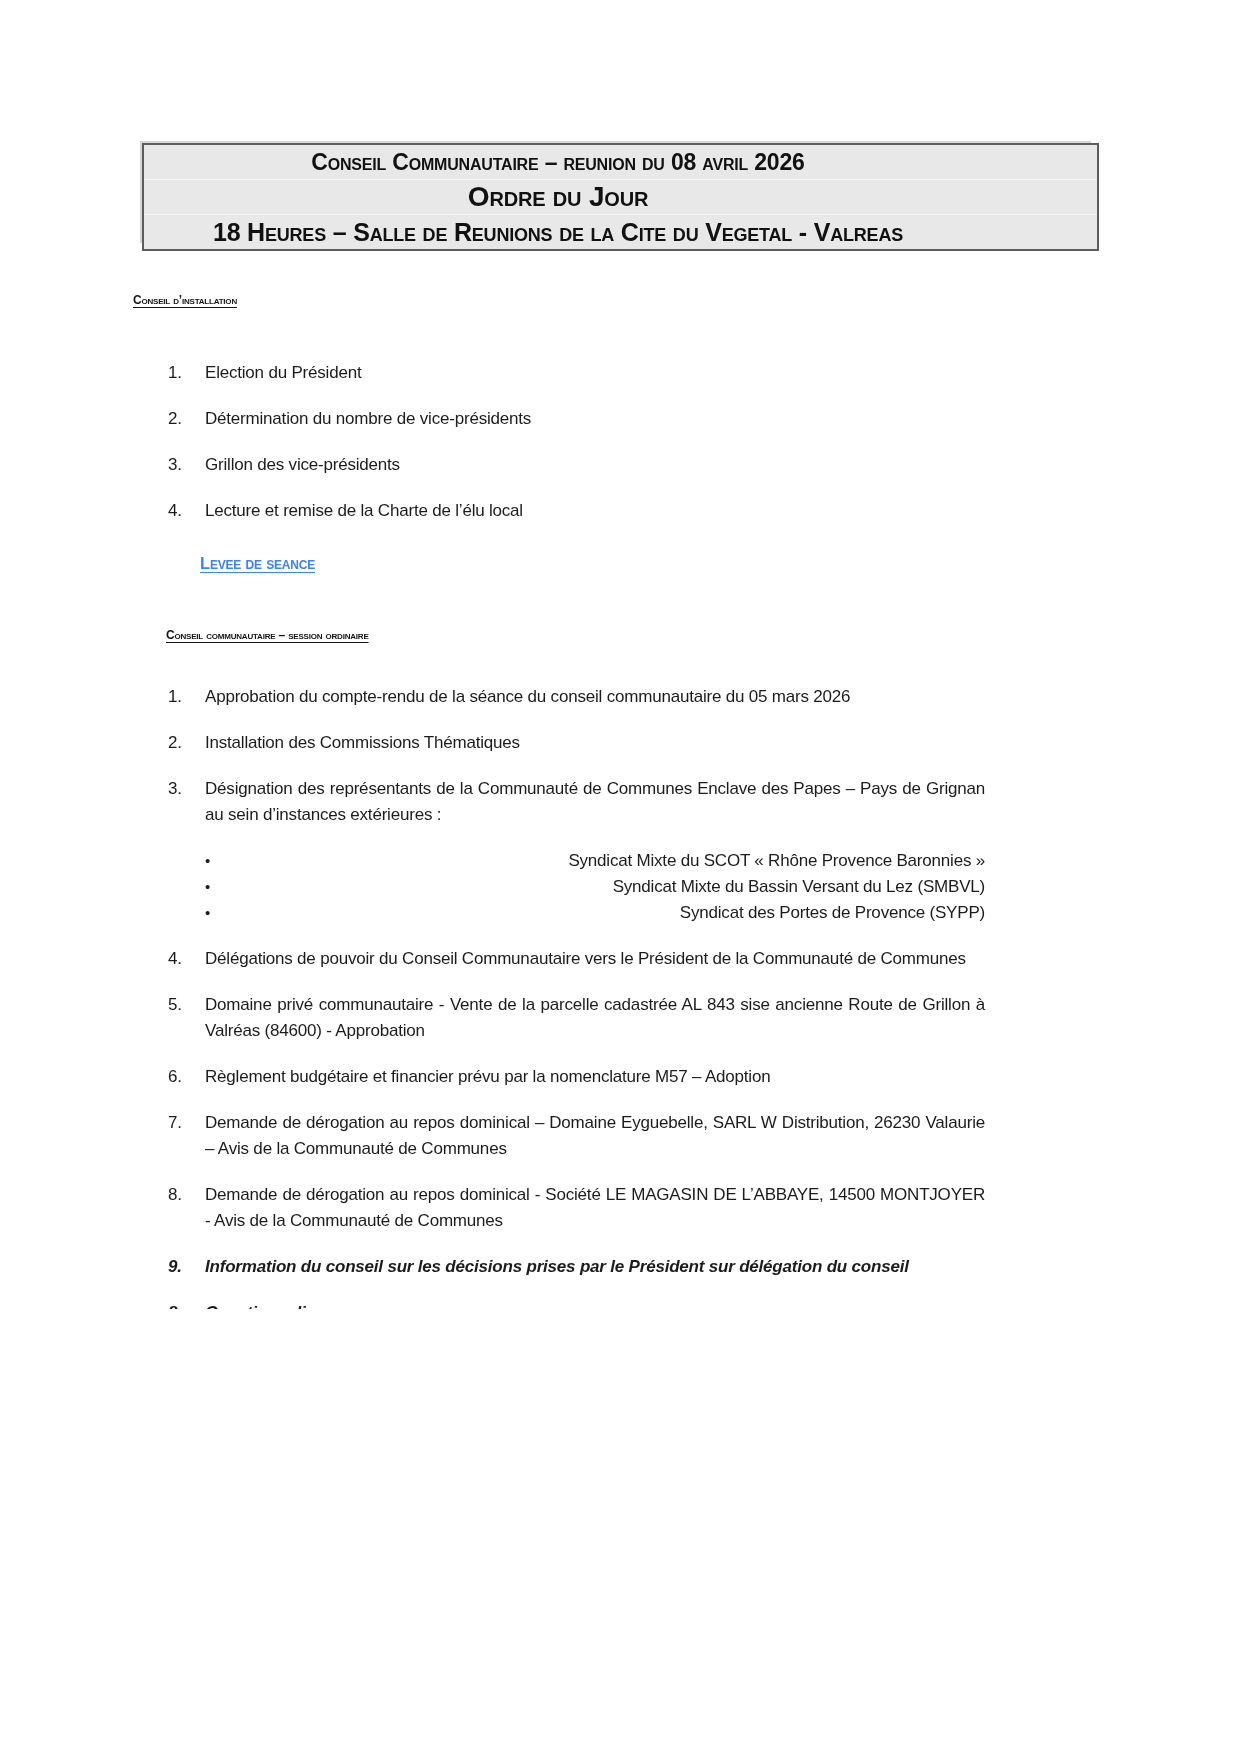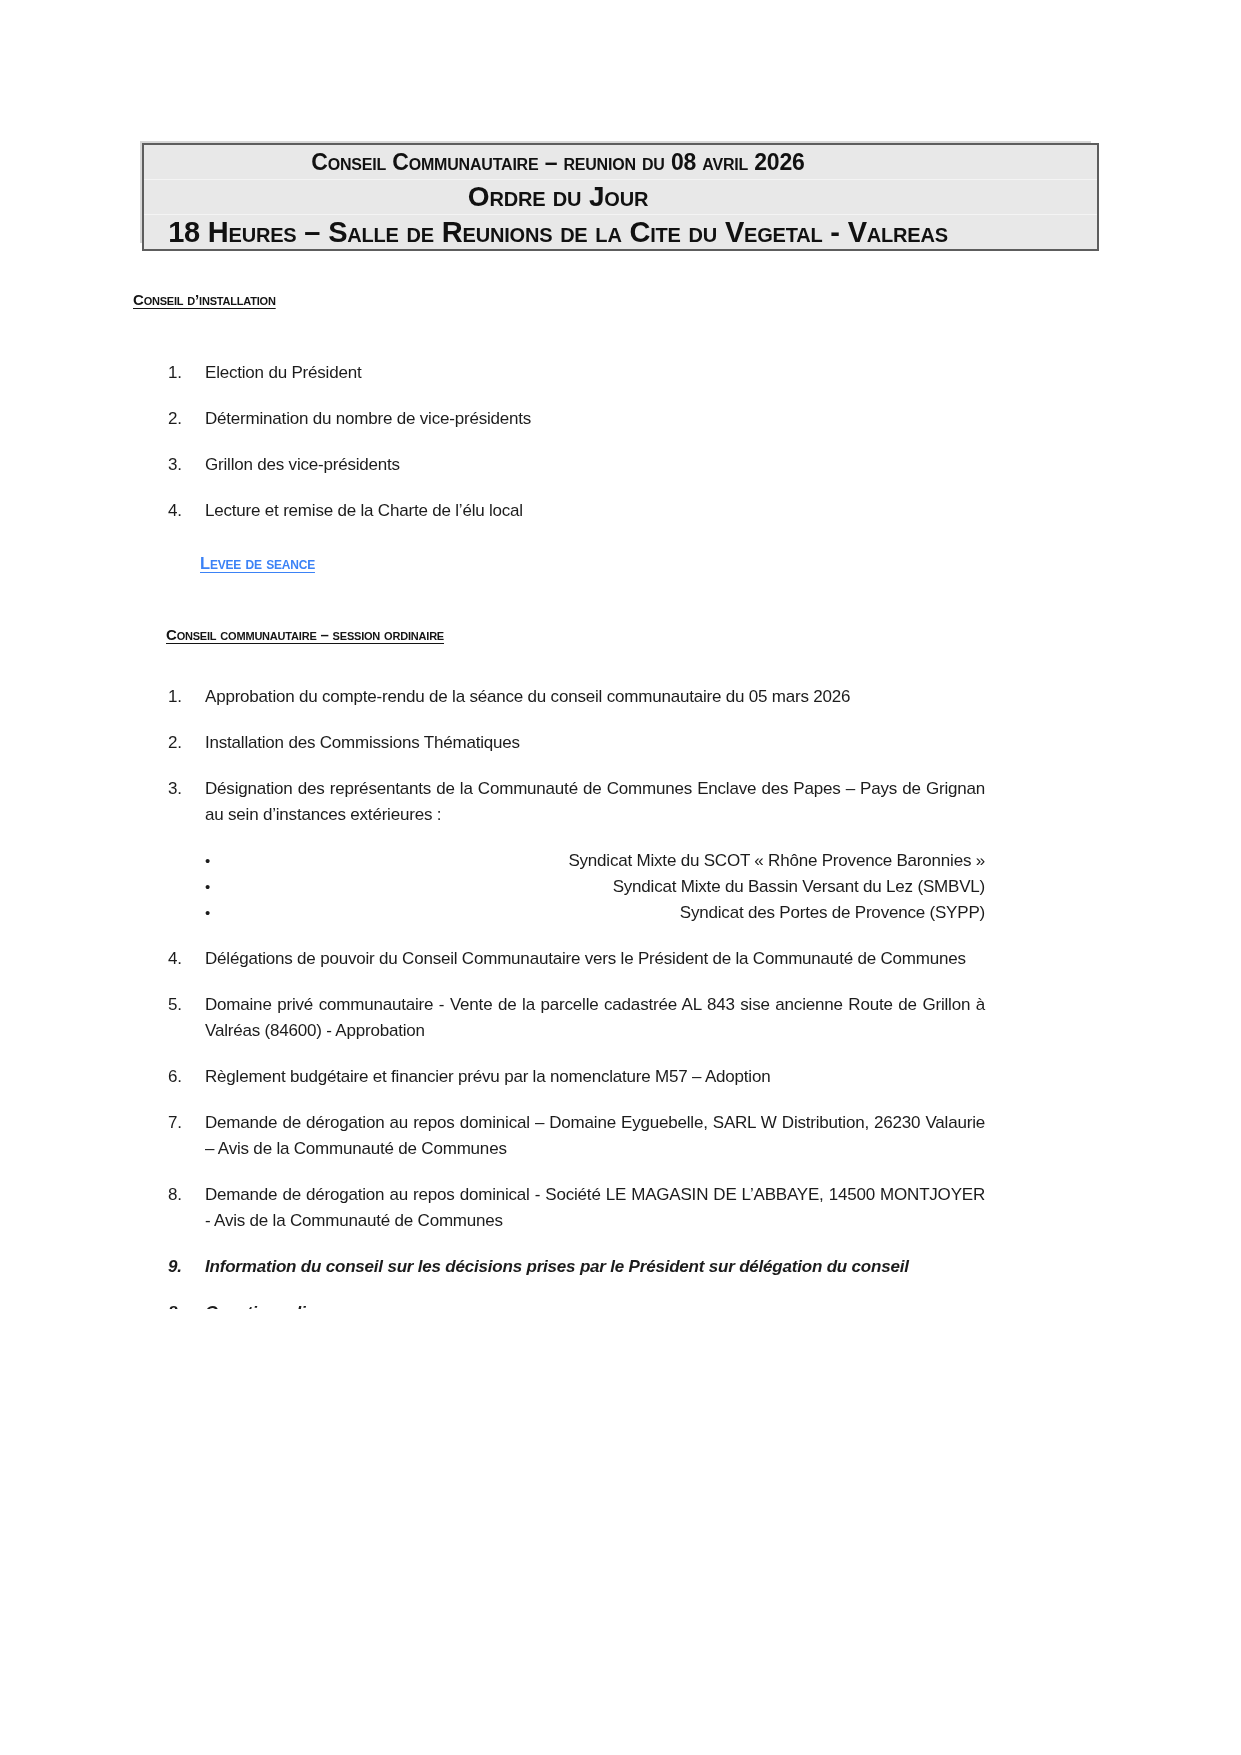--- a/index.html
+++ b/index.html
@@ -30,26 +30,26 @@
     text-align: center;
     padding: 3px 125px 3px 0;
     font-weight: bold;
     font-variant: small-caps;
     line-height: 28px;
     color: #111111;
   }
   .hb-row + .hb-row { border-top: 1px solid #f4f4f4; }
   .hb1 { font-size: 23px; }
   .hb2 { font-size: 28px; }
-  .hb3 { font-size: 29px; }
+  .hb3 { font-size: 25px; }
 
   
   .section-title {
     margin: 36px 0 0 0;
-    font-size: 15px;
+    font-size: 12px;
     font-weight: bold;
     font-variant: small-caps;
     text-decoration: underline;
     text-underline-offset: 3px;
     color: #141414;
     line-height: 26px;
   }
 
   
   .olist { margin-top: 47px; width: 852px; }

